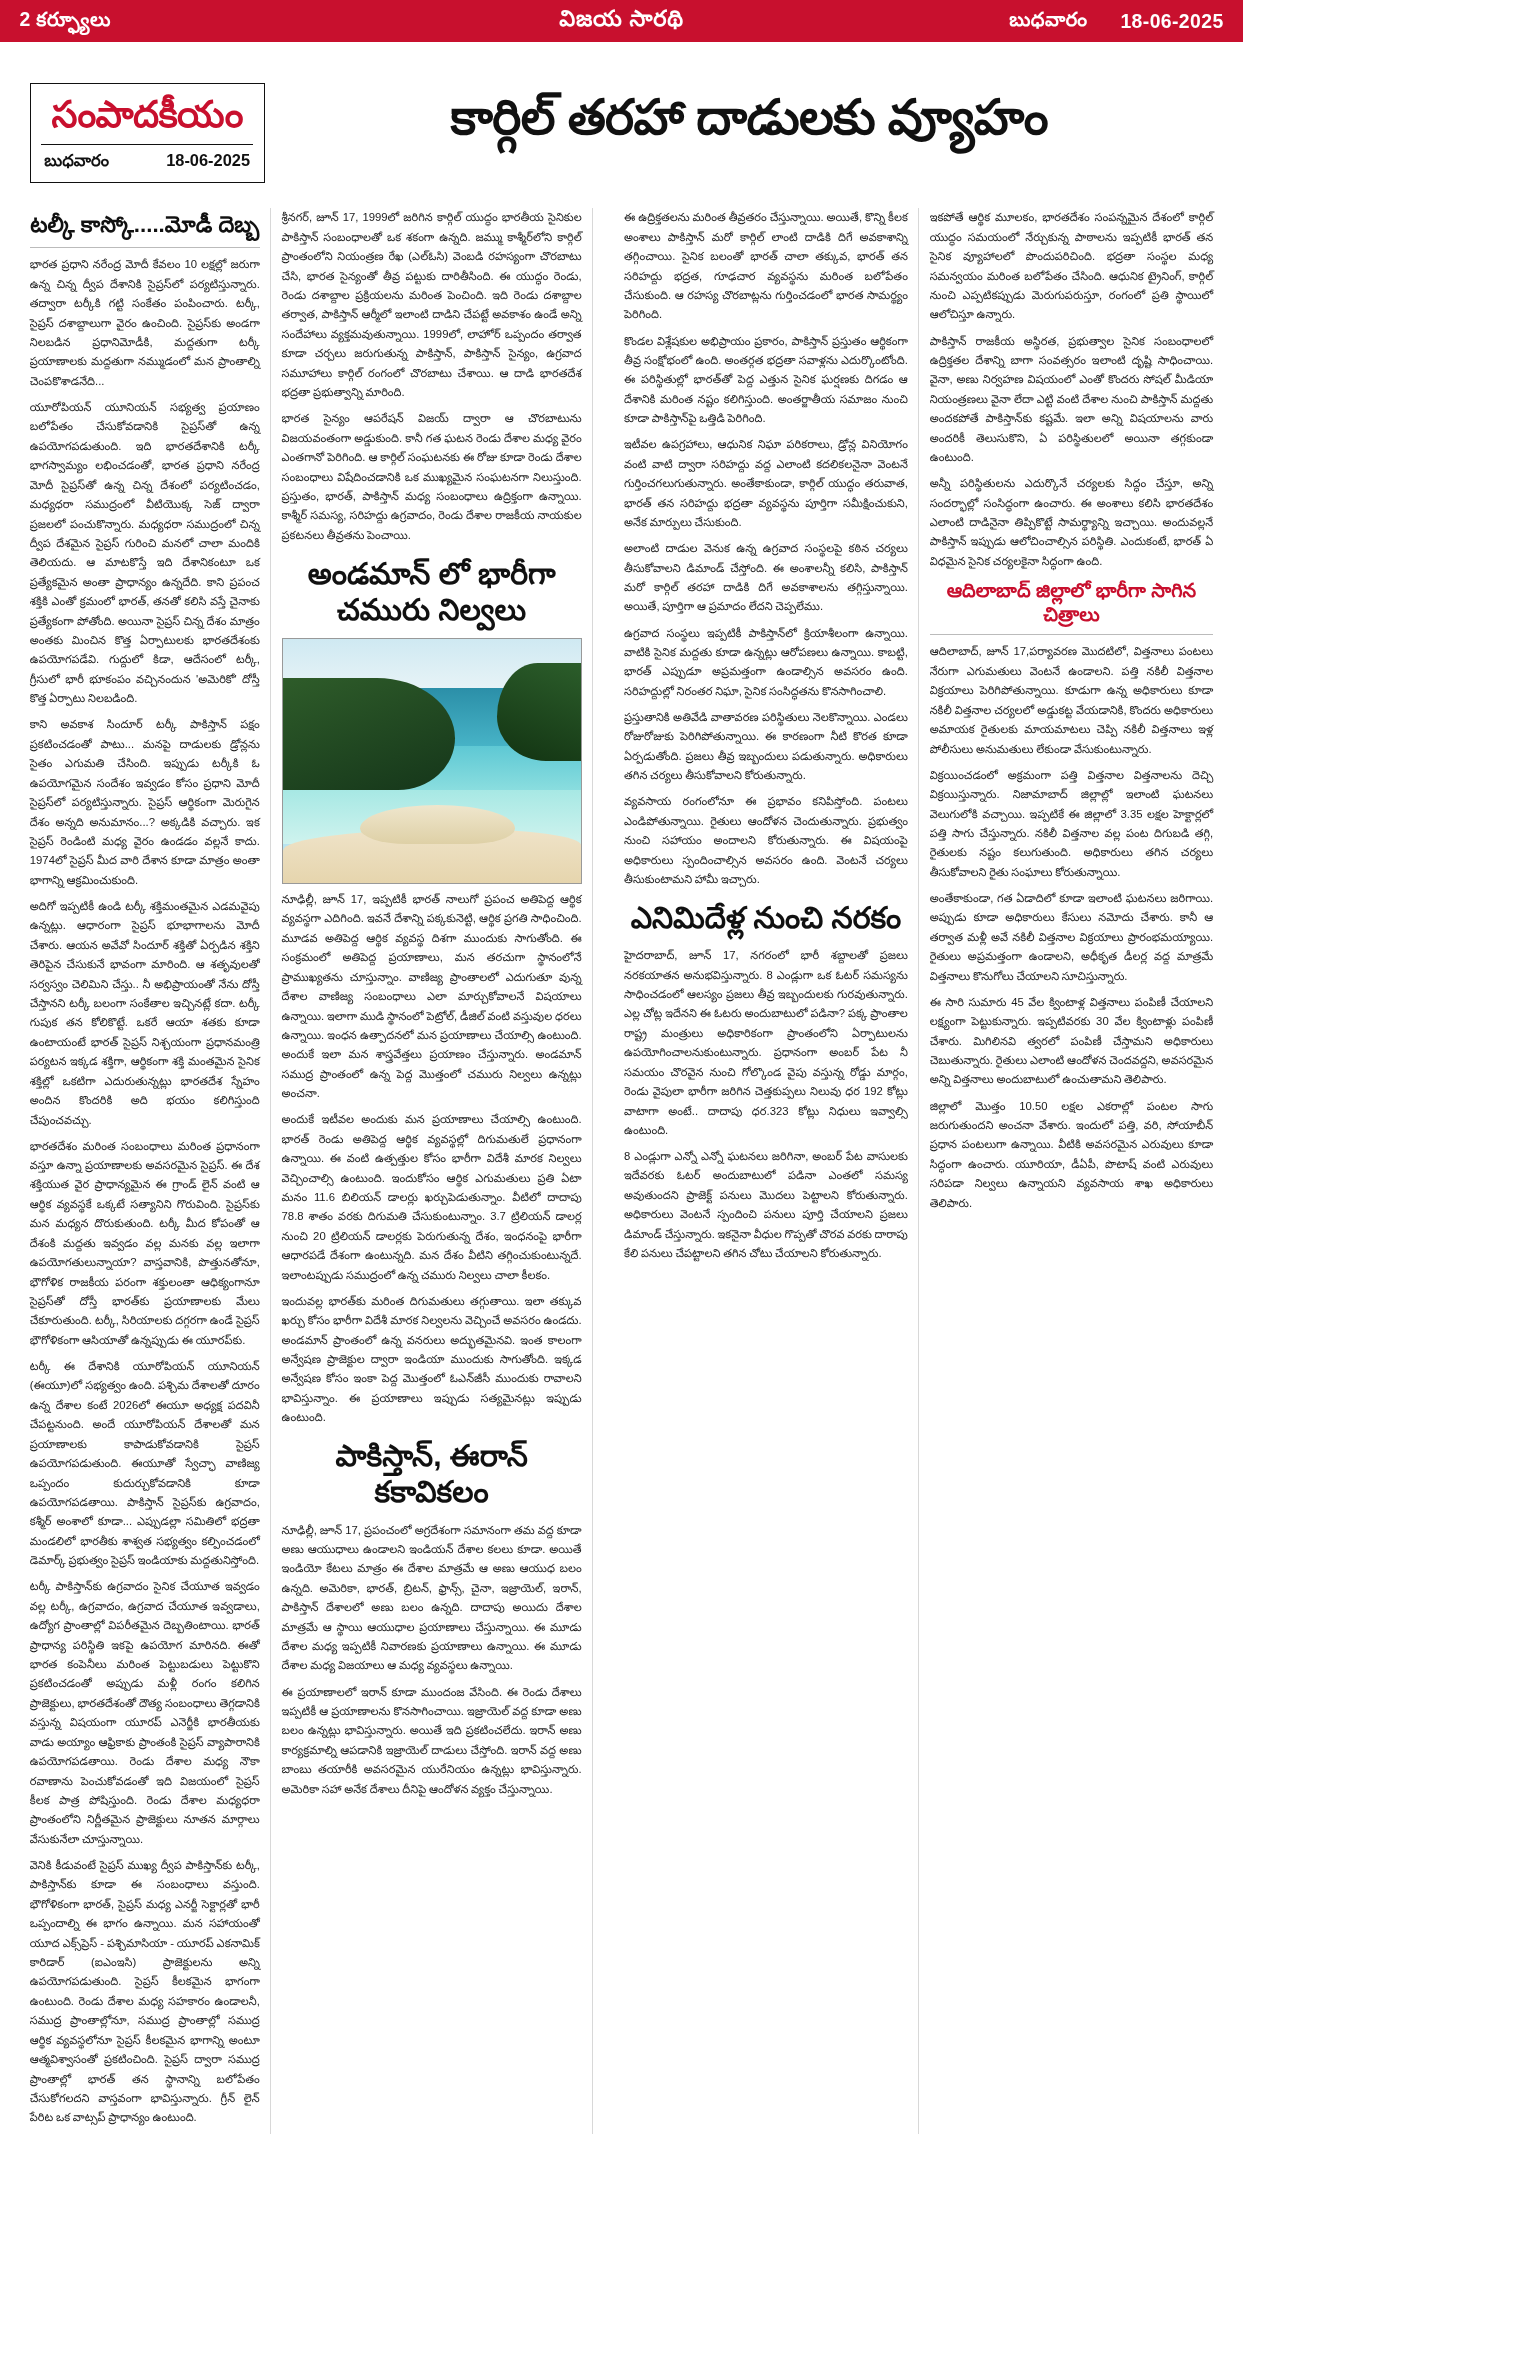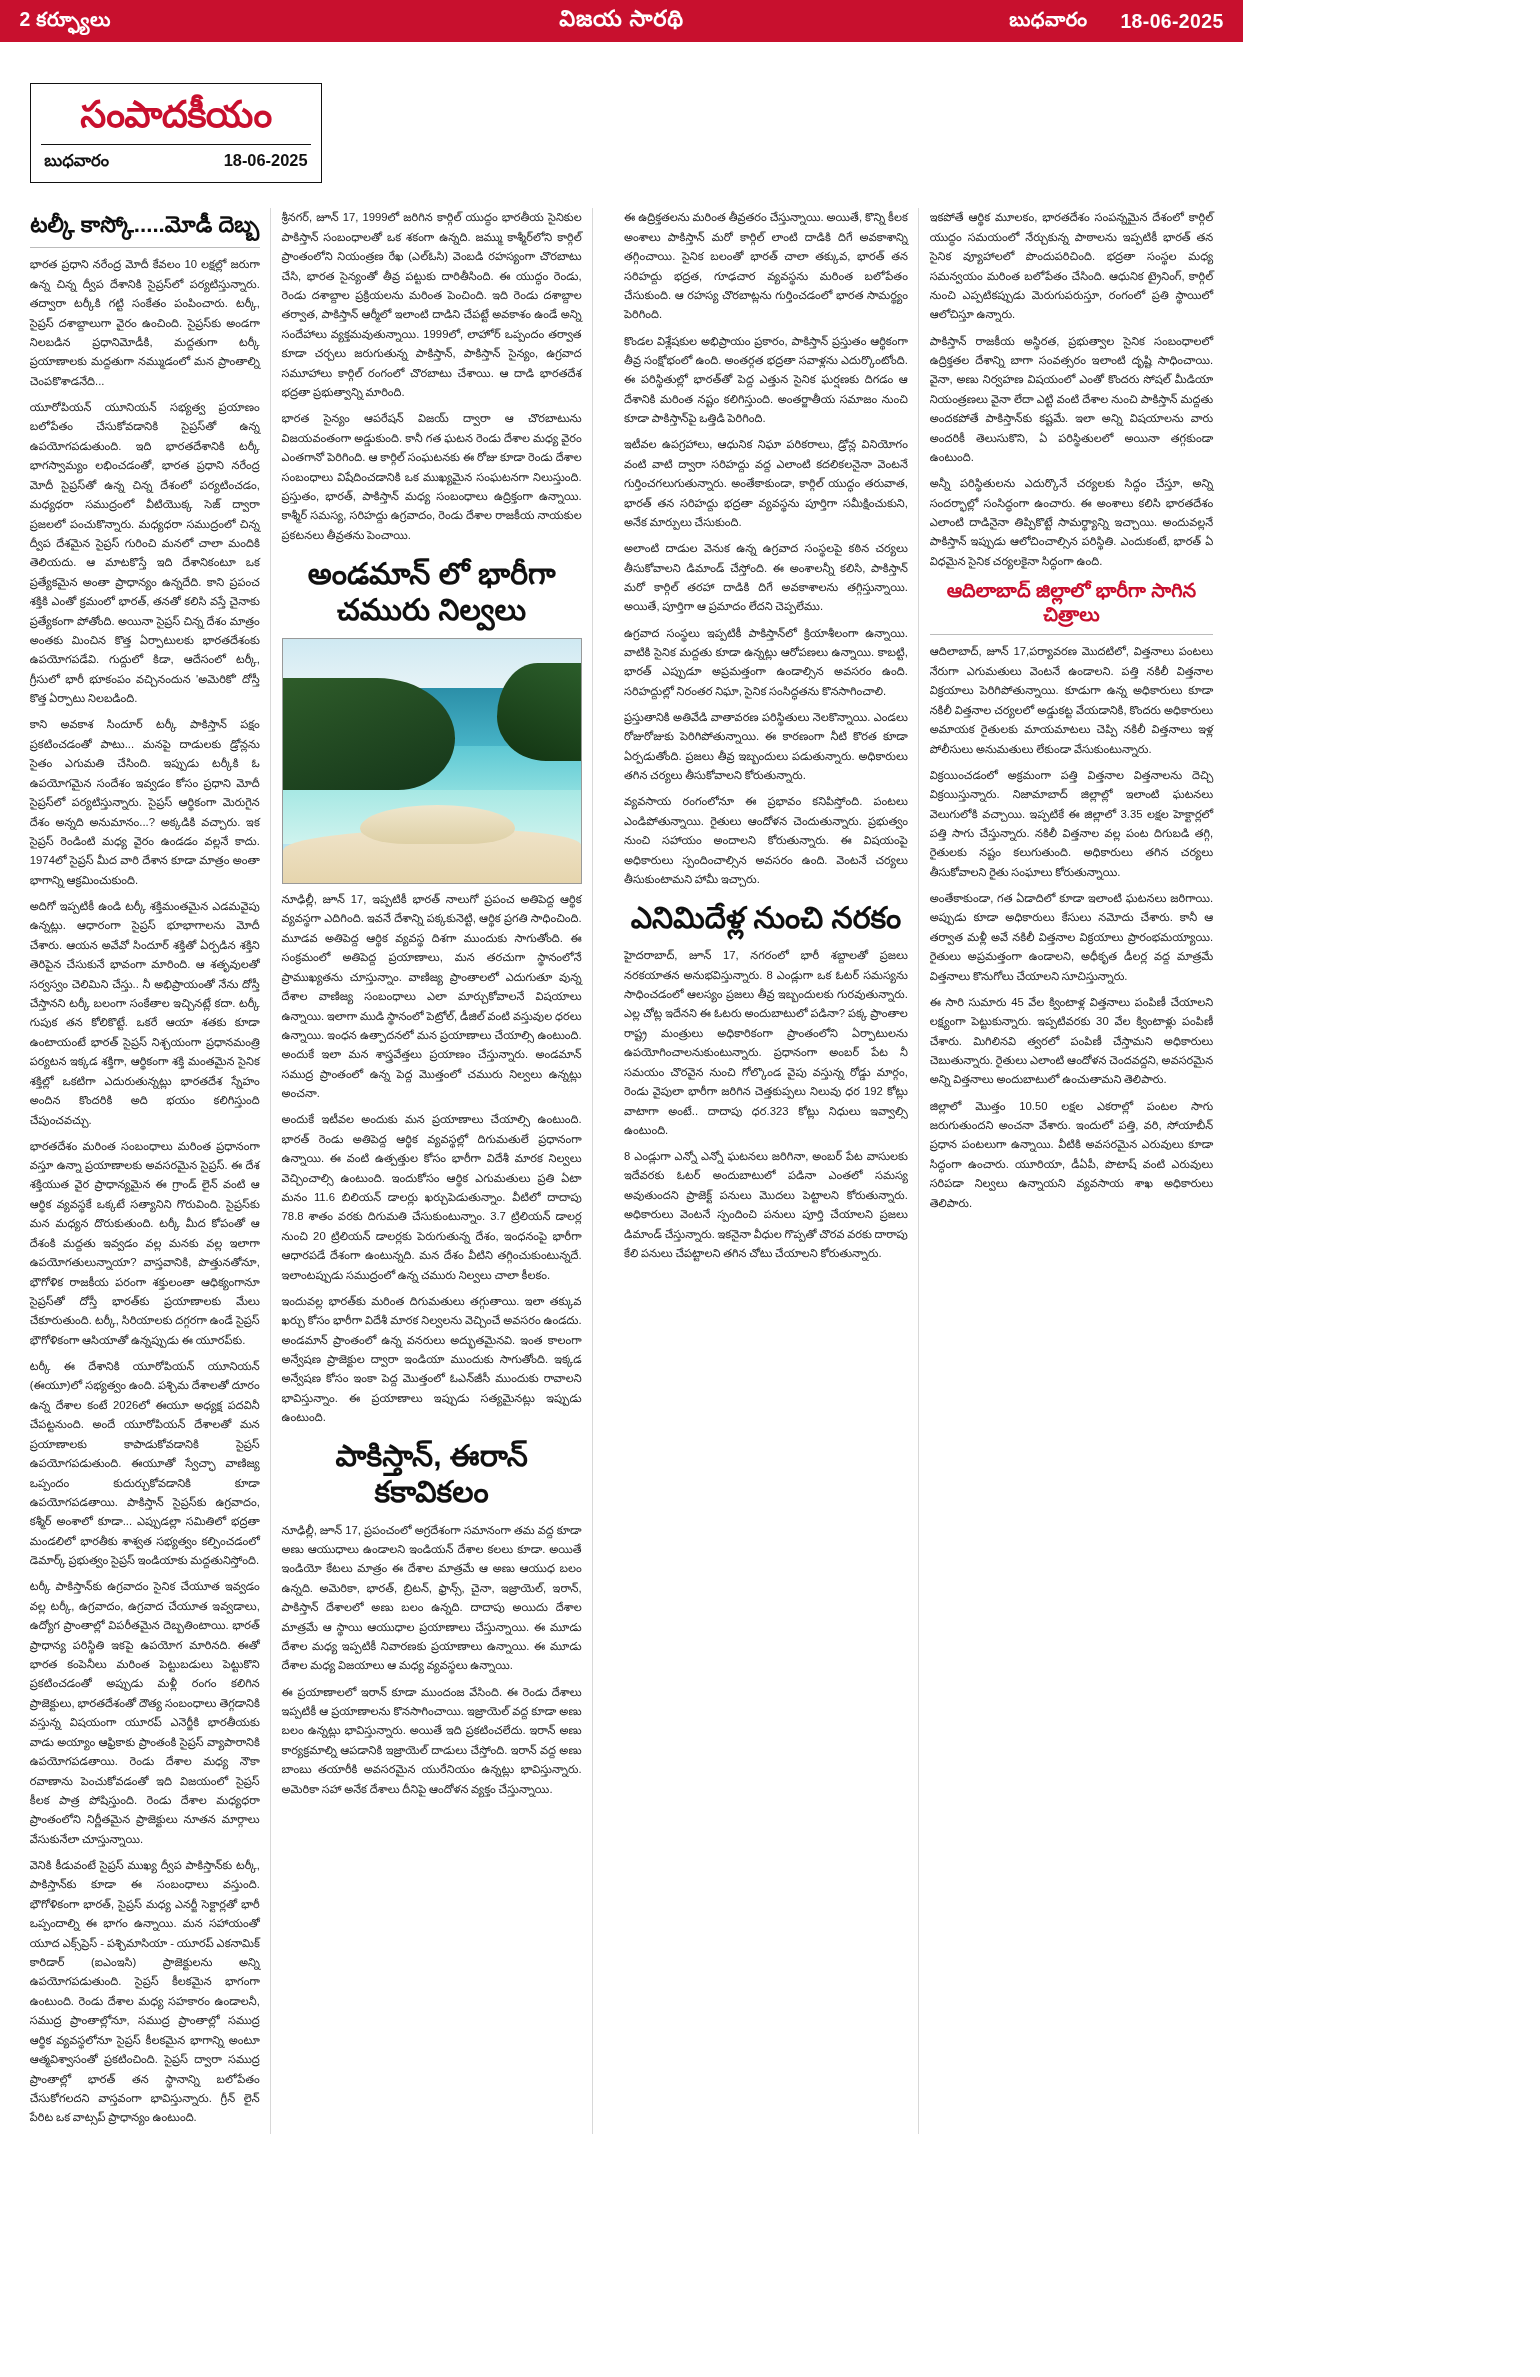--- a/index.html
+++ b/index.html
@@ -180,20 +180,23 @@
     <div style="width:313px; padding:0 10.4px;">
       <div class="masthead">
         <div class="word">సంపాదకీయం</div>
         <div class="rule"></div>
         <div class="meta">
           <span>బుధవారం</span>
           <span>18-06-2025</span>
         </div>
       </div>
     </div>
+    <div class="headline-wrap" style="padding:0 10.4px;">
+      <div class="main-headline">కార్గిల్ తరహా దాడులకు వ్యూహం</div>
+    </div>
   </div>
 
   <div class="content">
 
     <div class="col col1">
       <div class="col-headline">టల్కీ కాస్కో.....మోడీ దెబ్బ</div>
       <div class="rule-thin"></div>
       <div class="body-text">
         <p>భారత ప్రధాని నరేంద్ర మోదీ కేవలం 10 లక్షల్లో జరుగా ఉన్న చిన్న ద్వీప దేశానికి సైప్రస్‌లో పర్యటిస్తున్నారు. తద్వారా టర్కీకి గట్టి సంకేతం పంపించారు. టర్కీ, సైప్రస్ దశాబ్దాలుగా వైరం ఉంచింది. సైప్రస్‌కు అండగా నిలబడిన ప్రధానిమోడీకి, మద్దతుగా టర్కీ ప్రయాణాలకు మద్దతుగా నమ్ముడంలో మన ప్రాంతాల్ని చెంపకొశాడనేది...</p>
         <p>యూరోపియన్ యూనియన్ సభ్యత్వ ప్రయాణం బలోపేతం చేసుకోవడానికి సైప్రస్‌తో ఉన్న ఉపయోగపడుతుంది. ఇది భారతదేశానికి టర్కీ భాగస్వామ్యం లభించడంతో, భారత ప్రధాని నరేంద్ర మోదీ సైప్రస్‌తో ఉన్న చిన్న దేశంలో పర్యటించడం, మధ్యధరా సముద్రంలో వీటియొక్క సెజ్ ద్వారా ప్రజలలో పంచుకొన్నారు. మధ్యధరా సముద్రంలో చిన్న ద్వీప దేశమైన సైప్రస్ గురించి మనలో చాలా మందికి తెలియదు. ఆ మాటకొస్తే ఇది దేశానికంటూ ఒక ప్రత్యేకమైన అంతా ప్రాధాన్యం ఉన్నదేది. కాని ప్రపంచ శక్తికి ఎంతో క్రమంలో భారత్, తనతో కలిసి వస్తే చైనాకు ప్రత్యేకంగా పోతోంది. అయినా సైప్రస్ చిన్న దేశం మాత్రం అంతకు మించిన కొత్త ఏర్పాటులకు భారతదేశంకు ఉపయోగపడేవి. గుద్దులో కిడా, ఆదేసంలో టర్కీ, గ్రీసులో భారీ భూకంపం వచ్చినందున 'అమెరికో' దోస్తీ కొత్త ఏర్పాటు నిలబడింది.</p>

